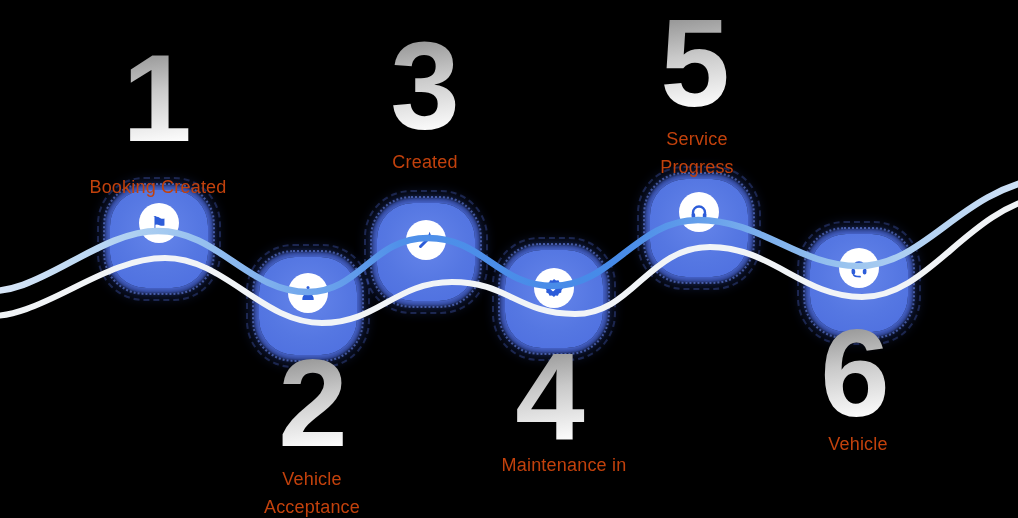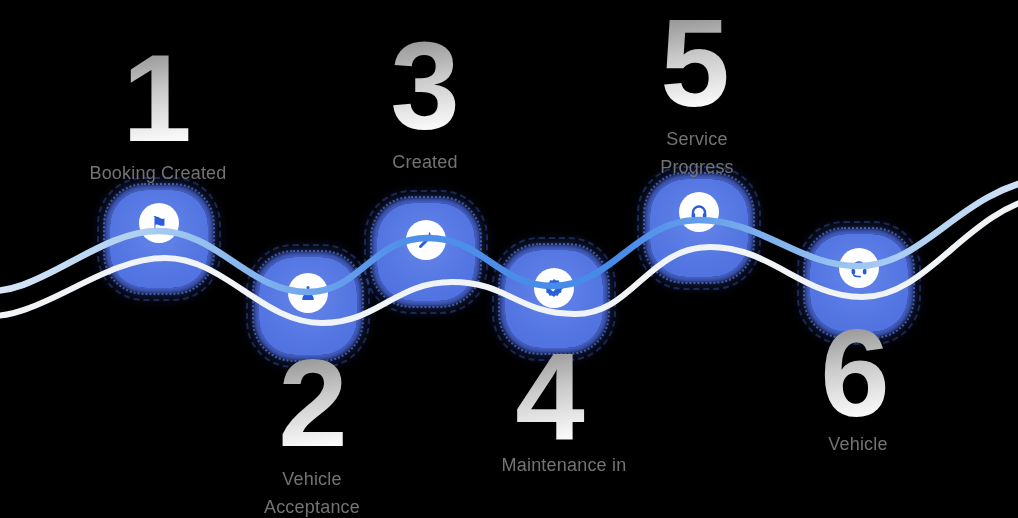--- a/index.html
+++ b/index.html
@@ -19,21 +19,21 @@
   .num{
     position:absolute;width:220px;text-align:center;
     font-size:125px;font-weight:bold;line-height:1;
     background:linear-gradient(172deg,#7f7f7f 8%,#c9c9c9 45%,#ffffff 82%);
     -webkit-background-clip:text;background-clip:text;color:transparent;
     z-index:4;
   }
   
   .label{
     position:absolute;width:260px;text-align:center;
-    font-size:18px;line-height:28px;color:#737373;
+    font-size:18px;line-height:28px;color:#c2410c;
     letter-spacing:.2px;z-index:4;
   }
   .label span{display:block;}
 
   
   .squircle{
     position:absolute;width:98px;height:98px;border-radius:36px;
     background:radial-gradient(circle at 50% 42%,#6585ea 0%,#5577e2 55%,#4d6edf 100%);
     box-shadow:
       0 0 6px 2px rgba(84,116,229,0.9),
@@ -55,21 +55,21 @@
     background:#fff;z-index:3;
     display:flex;align-items:center;justify-content:center;
   }
   .glyph{
     font-family:"DejaVu Sans",sans-serif;
     font-size:19px;line-height:1;color:#2c5cd9;
   }
   .circle svg{display:block;}
 
   
-  .s1 .num{left:47px;top:35px;}   .s1 .label{left:28px;top:159px;}
+  .s1 .num{left:47px;top:35px;}   .s1 .label{left:28px;top:173px;}
   .s1 .squircle{left:110px;top:190px;} .s1 .circle{top:13px;}
   .s2 .num{left:203px;top:340px;} .s2 .label{left:182px;top:465px;}
   .s2 .squircle{left:259px;top:257px;} .s2 .circle{top:16px;}
   .s3 .num{left:315px;top:23px;}  .s3 .label{left:295px;top:148px;}
   .s3 .squircle{left:377px;top:203px;} .s3 .circle{top:17px;}
   .s4 .num{left:440px;top:333px;} .s4 .label{left:434px;top:451px;}
   .s4 .squircle{left:505px;top:250px;} .s4 .circle{top:18px;}
   .s5 .num{left:585px;top:0px;}   .s5 .label{left:567px;top:125px;}
   .s5 .squircle{left:650px;top:179px;} .s5 .circle{top:13px;}
   .s6 .num{left:745px;top:310px;} .s6 .label{left:728px;top:430px;}

